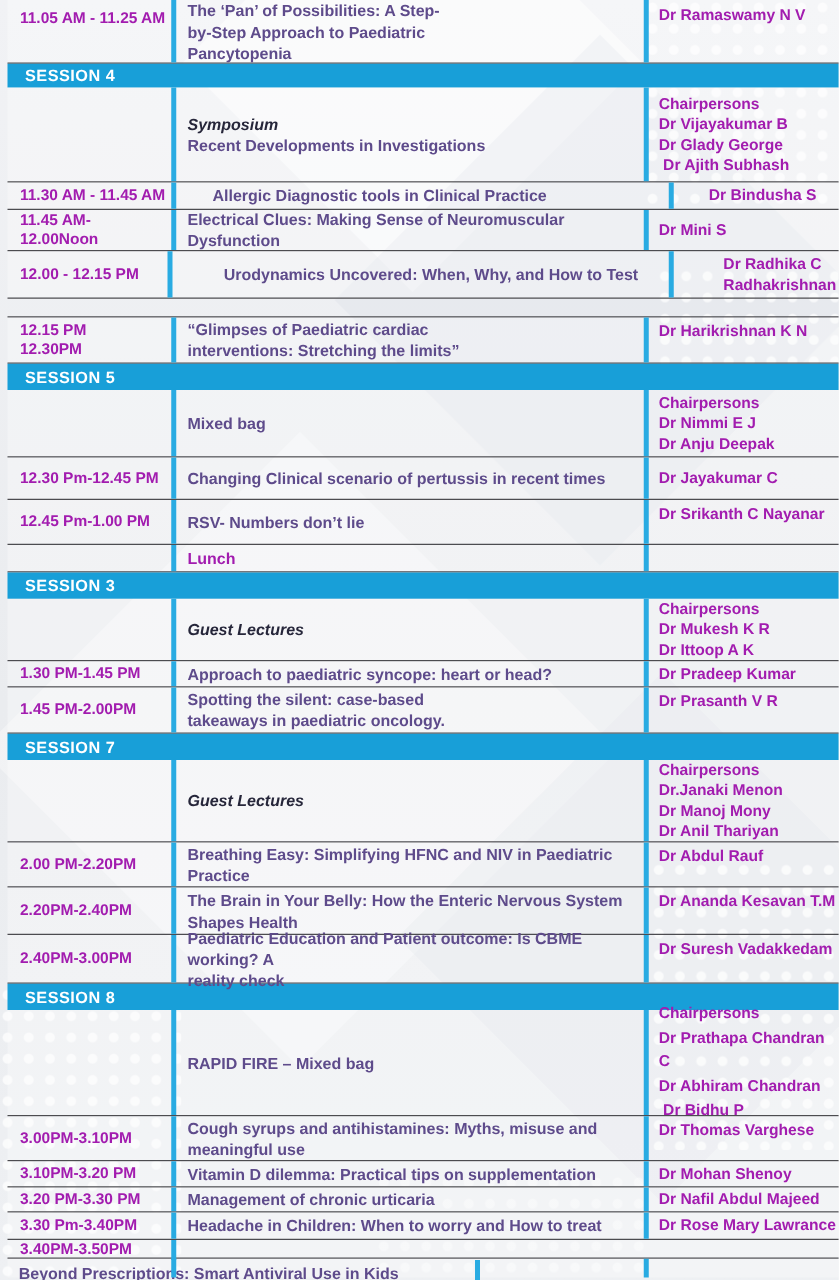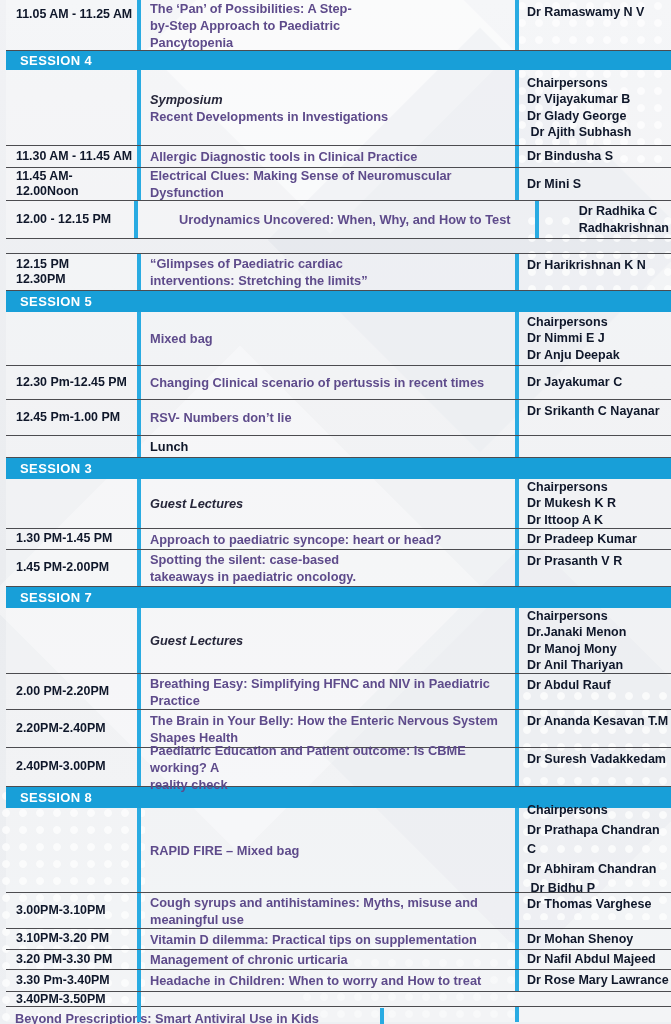--- a/index.html
+++ b/index.html
@@ -35,21 +35,21 @@
     width:378px;border-right:4px solid #29abe2;padding:2px 6px 2px 9px;
     font-weight:bold;font-size:12.8px;line-height:17px;
   }
   .c-spk{
     flex:1;padding-left:8px;padding-right:2px;
     color:#203864;font-weight:bold;font-size:12.5px;line-height:16.5px;
   }
   .cell span{white-space:pre-wrap;}
   .v-p{color:#5e4b8b;}
   .v-i{color:#26263a;font-style:italic;}
-  .v-n{color:#0f172a;}
+  .v-n{color:#a21caf;}
   .v-top{justify-content:flex-start;padding-top:3px;}
   .spread .c-spk{line-height:19.5px;}
   .top-cut .c-time{justify-content:flex-start;padding-top:7px;}
   .top-cut .c-topic{justify-content:flex-start;padding-top:0;}
   .top-cut .c-spk{justify-content:flex-start;padding-top:4px;}
 </style>
 </head>
 <body>
 
 <div class="deco diamond" style="left:200px;top:-80px;width:260px;height:260px;background:rgba(255,255,255,0.5);"></div>
@@ -86,21 +86,21 @@
           <span class="v-i">Symposium</span>
           <span class="v-p">Recent Developments in Investigations</span>
         </div>
         <div class="cell c-spk">
           <span class="v-n">Chairpersons</span>
           <span class="v-n">Dr Vijayakumar B</span>
           <span class="v-n">Dr Glady George</span>
           <span class="v-n"> Dr Ajith Subhash</span>
         </div>
       </div>
-      <div class="row item" style="height: 22px;">
+      <div class="row item" style="height: 22px; gap: 20px;">
         <div class="cell c-time">
           <span class="v-n">11.30 AM - 11.45 AM</span>
         </div>
         <div class="cell c-topic">
           <span class="v-p">Allergic Diagnostic tools in Clinical Practice</span>
         </div>
         <div class="cell c-spk">
           <span class="v-n">Dr Bindusha S</span>
         </div>
       </div>

